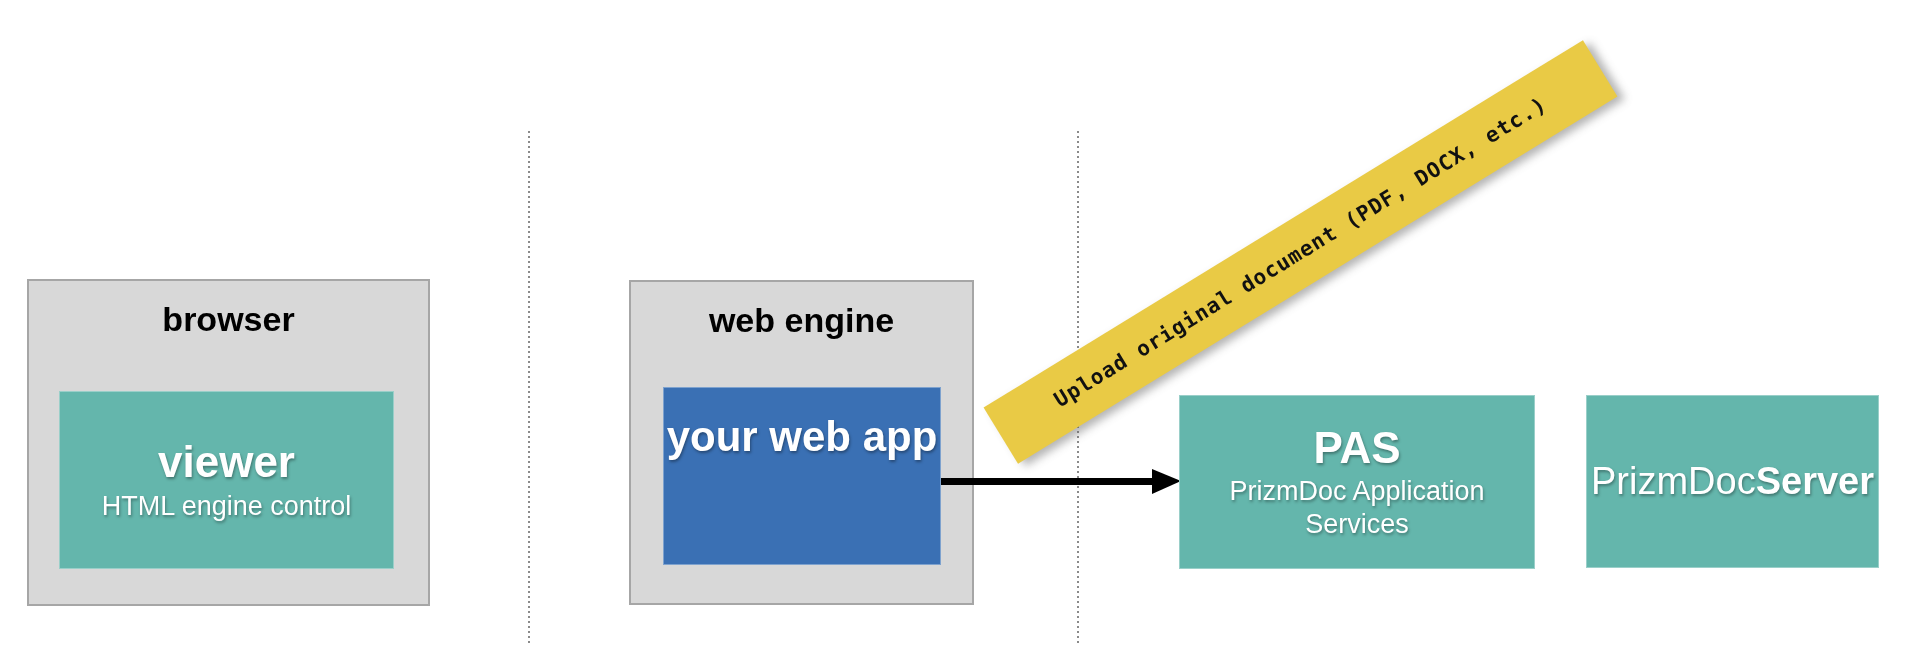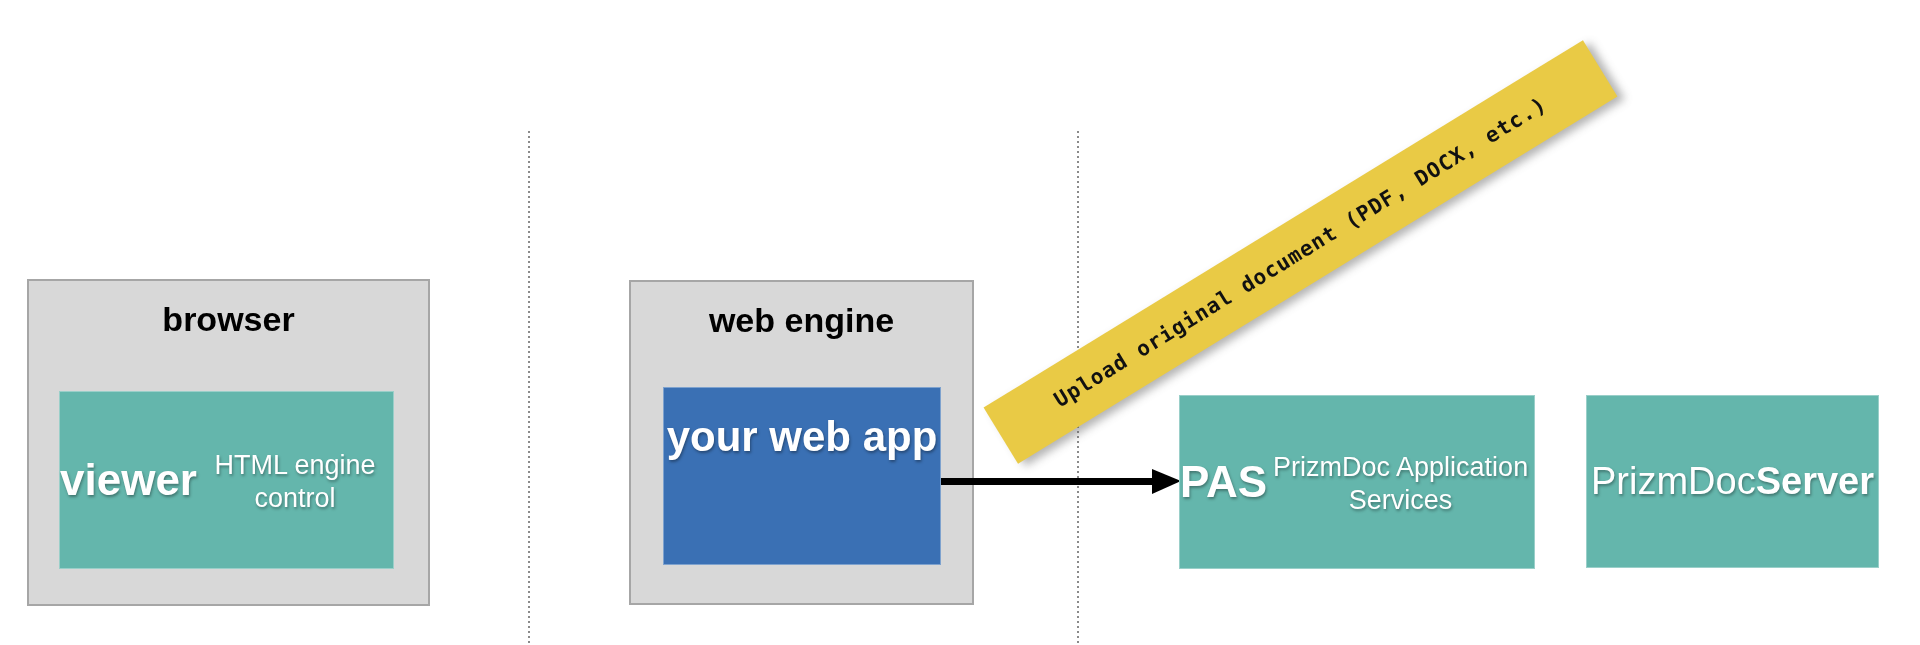--- a/index.html
+++ b/index.html
@@ -30,21 +30,21 @@
   .container-box.webserver{left:629px; top:280px; width:345px; height:325px;}
   .container-title{
     padding-top:21px; text-align:center; color:#000000;
     font-size:34px; font-weight:bold; line-height:1;
   }
 
   
   .teal-box{
     position:absolute; background:var(--teal);
     border:1px solid rgba(255,255,255,0.35);
-    display:flex; flex-direction:row; align-items:center; justify-content:center;
+    display:flex; flex-direction:column; align-items:center; justify-content:center;
     color:#ffffff; text-align:center;
   }
   .teal-box.viewer{left:59px; top:391px; width:335px; height:178px;}
   .teal-box.pas{left:1179px; top:395px; width:356px; height:174px;}
   .teal-box.server{left:1586px; top:395px; width:293px; height:173px;}
 
   .blue-box{
     position:absolute; left:663px; top:387px; width:278px; height:178px;
     background:var(--blue); border:1px solid rgba(255,255,255,0.35);
     display:flex; flex-direction:column; align-items:center; justify-content:flex-start;

